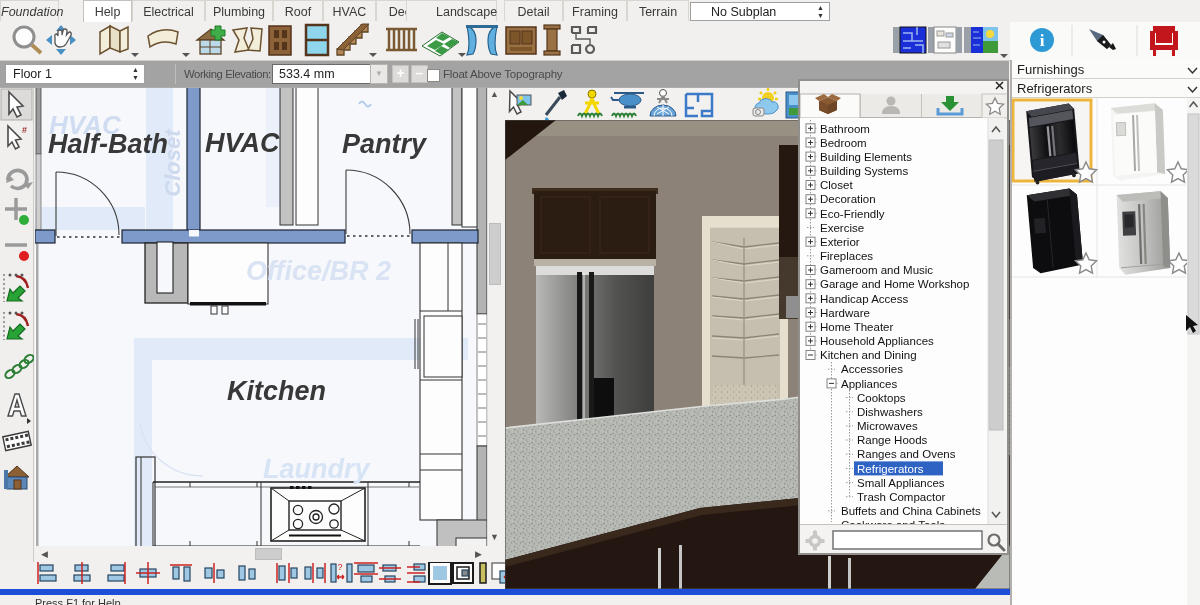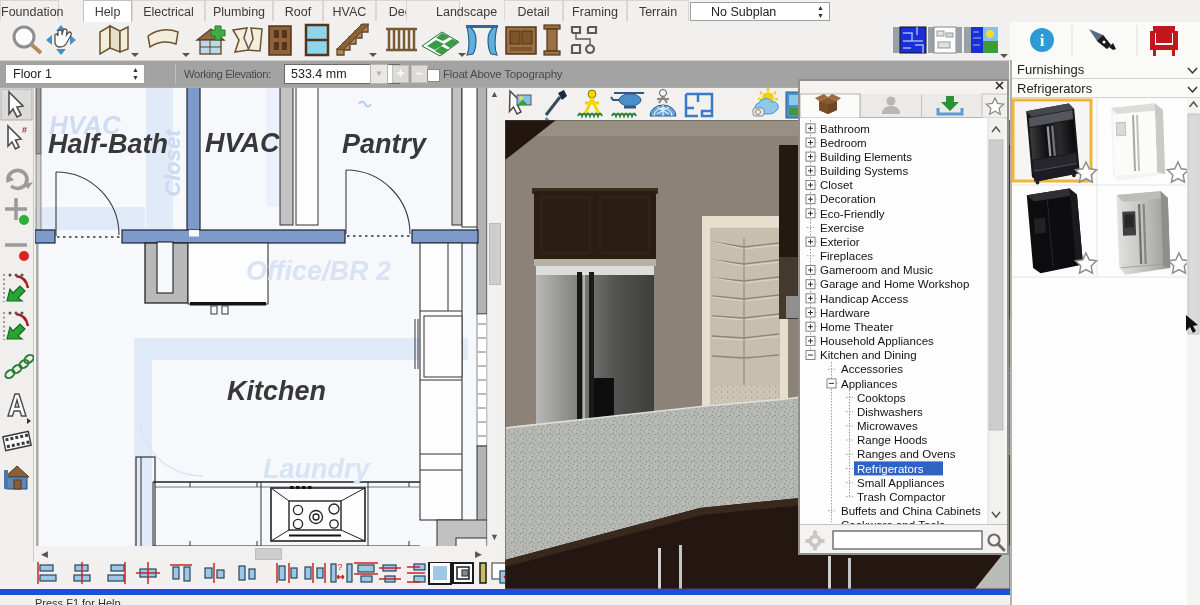--- a/index.html
+++ b/index.html
@@ -30,28 +30,28 @@
 #statusbar{left:0;top:589px;width:1200px;height:16px;background:#f1f0ee;border-top:6px solid #1d4ed8;font-size:11px;color:#333;}
 .scroll{background:#f2f1f0;}
 .thumb{position:absolute;background:#cdcdcd;border:1px solid #bdbdbd;box-sizing:border-box;}
 .arr{position:absolute;font-size:9px;color:#555;text-align:center;}
 </style>
 </head>
 <body>
 <div id="app">
 
   <div id="tabbar" class="abs">
-    <div class="tab" style="left:0;width:59px;">Foundation</div>
+    <div class="tab" style="left:0;width:59px;font-style:italic;">Foundation</div>
     <div class="tab active" style="left:83px;width:49px;">Help</div>
     <div class="tab" style="left:132px;width:73px;">Electrical</div>
     <div class="tab" style="left:205px;width:68px;">Plumbing</div>
     <div class="tab" style="left:273px;width:50px;">Roof</div>
     <div class="tab" style="left:323px;width:53px;">HVAC</div>
     <div class="tab" style="left:376px;width:54px;">Deck</div>
-    <div class="tab" style="left:406px;width:54px;padding-left:29px;">Landscape</div>
+    <div class="tab" style="left:406px;width:91px;padding-left:29px;">Landscape</div>
     <div class="tab" style="left:504px;width:59px;">Detail</div>
     <div class="tab" style="left:563px;width:64px;">Framing</div>
     <div class="tab" style="left:627px;width:62px;">Terrain</div>
     <div class="combo" style="left:690px;top:2px;width:140px;height:19px;line-height:18px;padding-left:20px;">No Subplan<span style="position:absolute;right:5px;top:1px;font-size:7px;line-height:8px;color:#333;">▲</span><span style="position:absolute;right:5px;top:9px;font-size:7px;line-height:8px;color:#333;">▼</span></div>
   </div>
 
   <div id="tb1" class="abs"></div>
   <div id="tb1right" class="abs"></div>
   <div id="tb1icons" class="abs" style="left:0;top:22px;width:1200px;height:38px;">
   <svg width="1200" height="38" viewBox="0 22 1200 38">
@@ -204,21 +204,21 @@
           <rect x="1153" y="50" width="3" height="6"></rect>
           <rect x="1172" y="50" width="3" height="6"></rect>
         </g>
   </svg>
   </div>
 
   <div id="row2" class="abs">
     <div class="combo" style="left:5px;top:3px;width:140px;height:20px;line-height:19px;padding-left:7px;">Floor 1<span style="position:absolute;right:5px;top:1px;font-size:7px;line-height:8px;color:#333;">▲</span><span style="position:absolute;right:5px;top:9px;font-size:7px;line-height:8px;color:#333;">▼</span></div>
     <div class="abs" style="left:175px;top:3px;width:1px;height:20px;background:#c2bfbb;"></div>
     <div class="abs" style="left:184px;top:7px;font-size:11.3px;letter-spacing:-0.4px;color:#4a4a4a;white-space:nowrap;">Working Elevation:</div>
-    <div class="combo" style="left:284px;top:3px;width:116px;height:20px;line-height:19px;padding-left:6px;border:1px solid #6a6a6a;">533.4 mm</div>
+    <div class="combo" style="left:272px;top:3px;width:116px;height:20px;line-height:19px;padding-left:6px;border:1px solid #6a6a6a;">533.4 mm</div>
     <div class="abs" style="left:370px;top:3px;width:18px;height:20px;background:#e9e8e6;border:1px solid #b8b5b1;box-sizing:border-box;color:#b0aeab;font-size:8px;text-align:center;line-height:18px;">▼</div>
     <div class="abs" style="left:392px;top:4px;width:17px;height:18px;background:#dcdbd9;border:1px solid #c4c1bd;box-sizing:border-box;color:#fbfbfa;font-size:14px;font-weight:bold;text-align:center;line-height:15px;">+</div>
     <div class="abs" style="left:411px;top:4px;width:17px;height:18px;background:#dcdbd9;border:1px solid #c4c1bd;box-sizing:border-box;color:#fbfbfa;font-size:14px;font-weight:bold;text-align:center;line-height:14px;">–</div>
     <div class="abs" style="left:427px;top:8px;width:11px;height:11px;background:#fff;border:1px solid #8c8984;"></div>
     <div class="abs" style="left:443px;top:7px;font-size:11.5px;letter-spacing:-0.2px;color:#4a4a4a;white-space:nowrap;">Float Above Topography</div>
   </div>
 
   <div id="sidebar" class="abs"></div>
   <div id="sideicons" class="abs" style="left:0;top:88px;width:34px;height:469px;">
   <svg width="34" height="469" viewBox="0 88 34 469">

